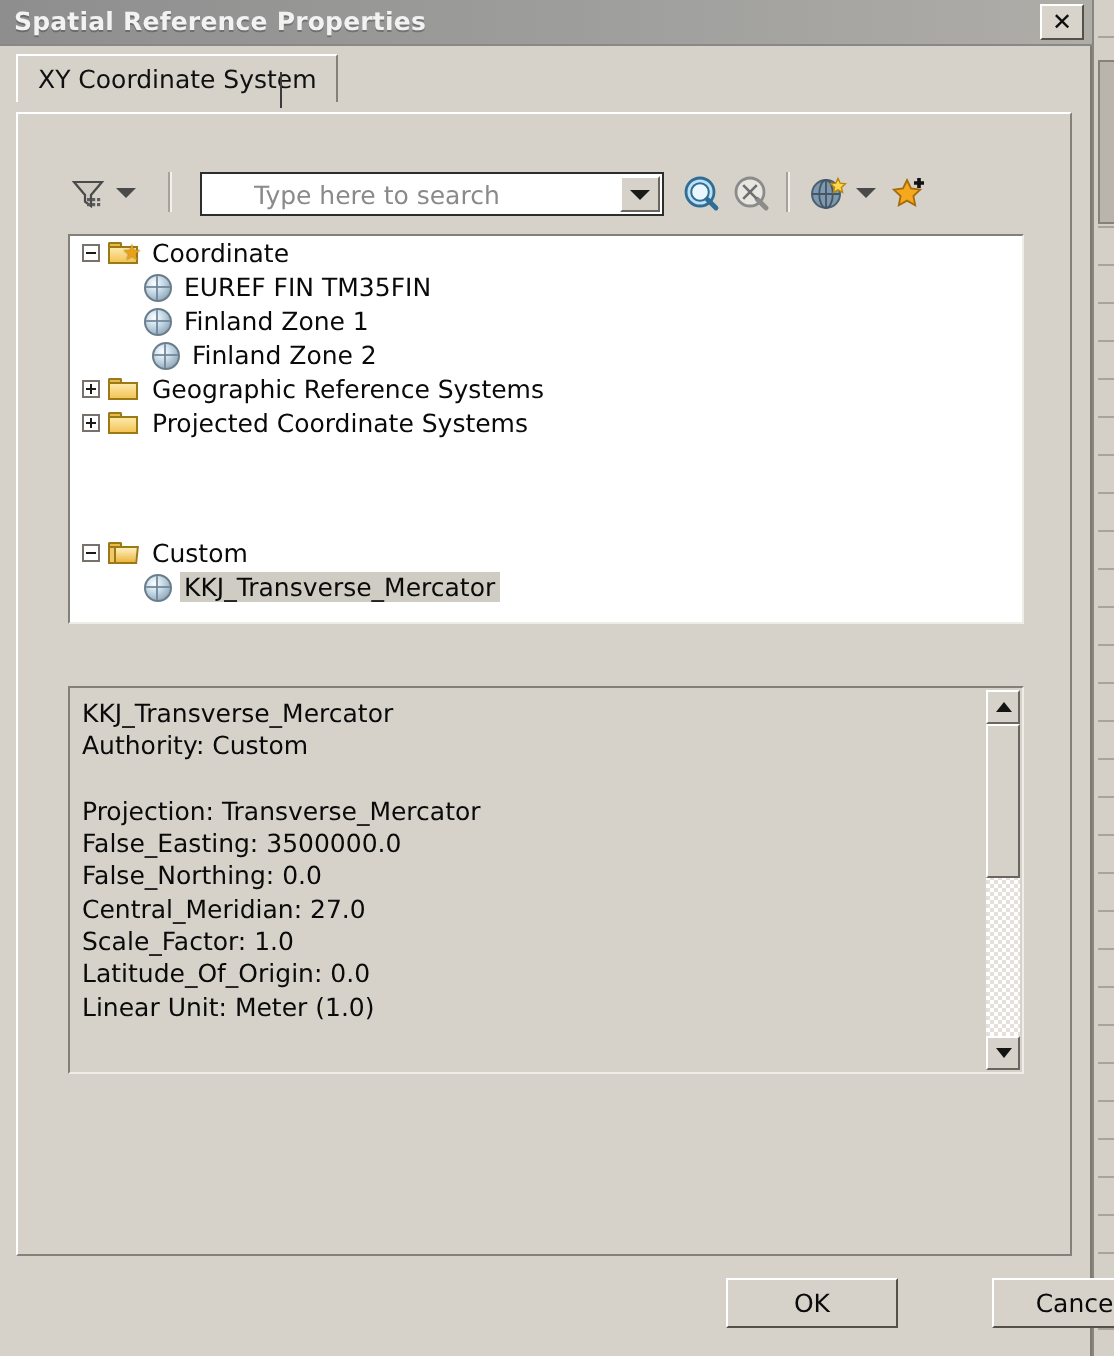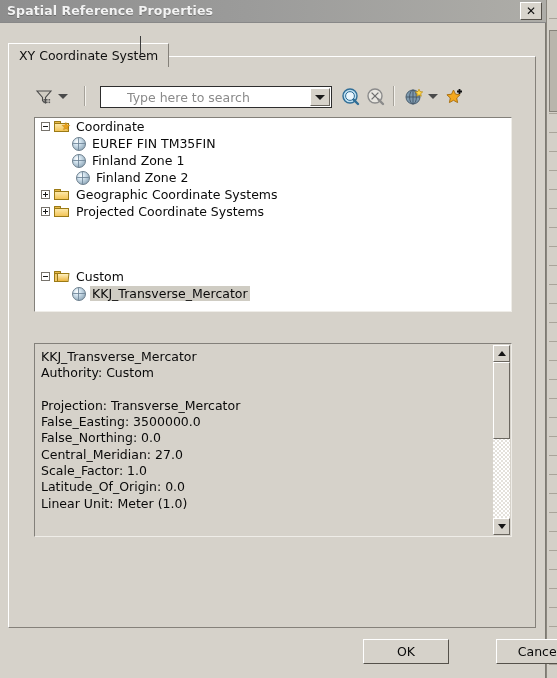--- a/index.html
+++ b/index.html
@@ -57,21 +57,21 @@
     display: flex; align-items: center; justify-content: center;
     cursor: pointer;
   }
   #close-button .x-glyph {
     font-size: 12px; font-weight: bold; color: #0d0d0d;
     line-height: 1; font-family: "DejaVu Sans", sans-serif;
   }
 
   
   #tab {
-    position: absolute; left: 8px; top: 43px;
+    position: absolute; left: 8px; top: 27px;
     height: 24px; padding: 0 10px;
     background: #d6d2ca;
     border-top: 1px solid #ffffff;
     border-left: 1px solid #ffffff;
     border-right: 1px solid #85817a;
     box-sizing: border-box;
     display: flex; align-items: center;
     z-index: 5;
   }
   #tab .tab-label { font-size: 12.5px; color: #101010; }
@@ -395,21 +395,21 @@
             <span class="ind" style="width: 13px;"></span>
             <span class="globe-icon"></span>
             <span class="lbl">Finland Zone 2</span>
           </div>
           <div class="tree-row" style="padding-left: 6px;">
             <span class="expander plus"></span>
             <span class="folder-icon">
               <span class="tab-lip"></span>
               <span class="body"></span>
             </span>
-            <span class="lbl">Geographic Coordinate Systems</span>
+            <span class="lbl">Geographic Reference Systems</span>
           </div>
           <div class="tree-row" style="padding-left: 6px;">
             <span class="expander plus"></span>
             <span class="folder-icon">
               <span class="tab-lip"></span>
               <span class="body"></span>
             </span>
             <span class="lbl">Projected Coordinate Systems</span>
           </div>
           <div class="tree-row" style="padding-left: 6px; margin-top: 48px;">

